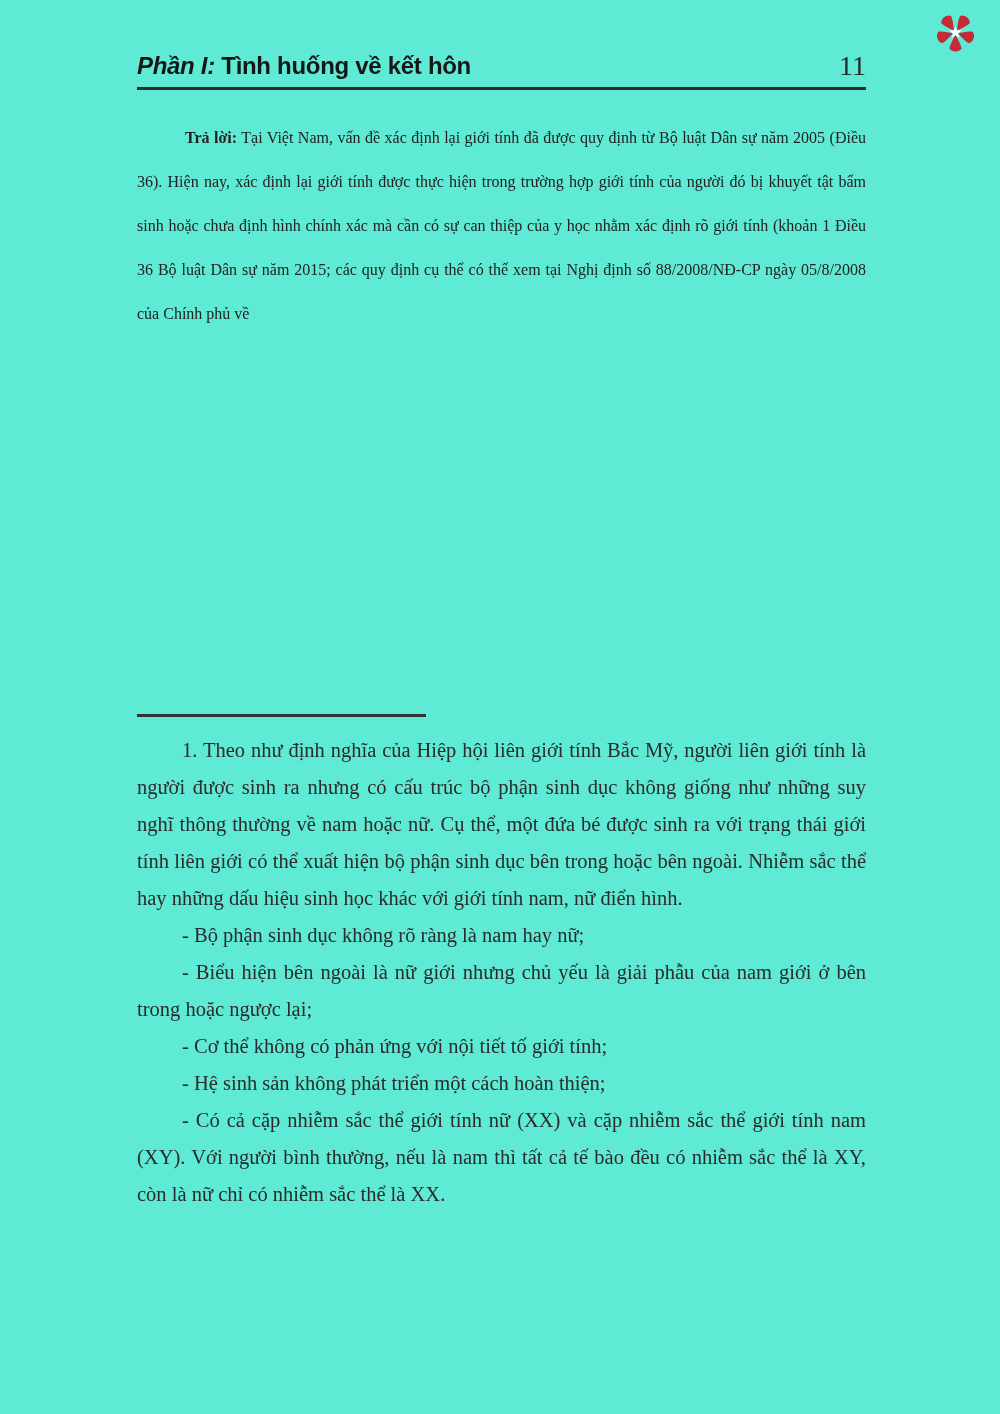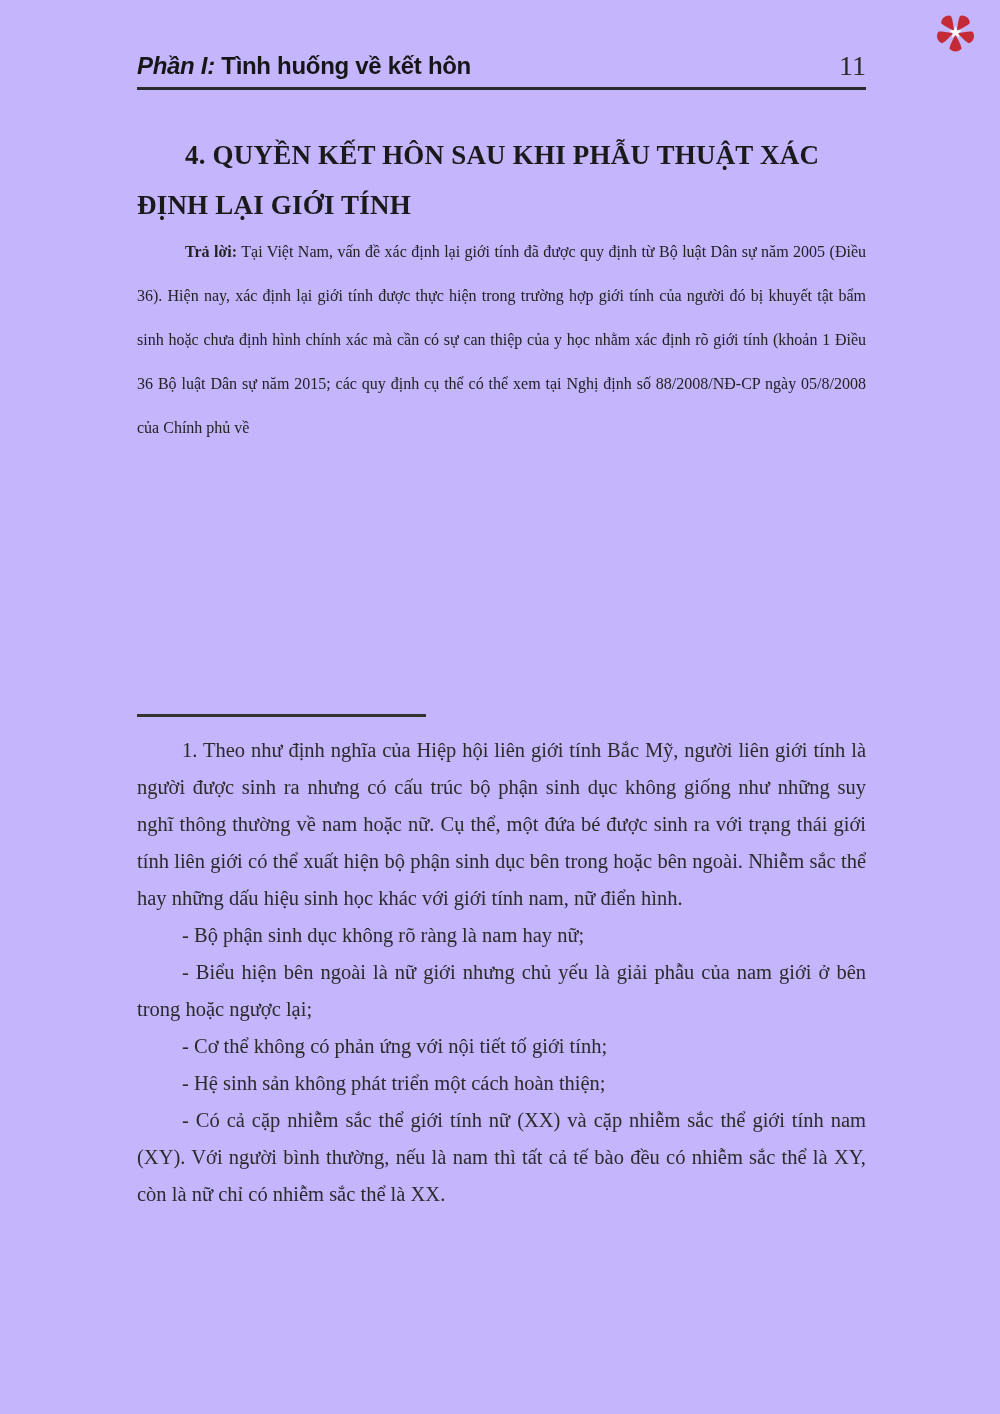--- a/index.html
+++ b/index.html
@@ -4,21 +4,21 @@
 <style>
   html,body { margin:0; padding:0; }
   body {
     width:1000px; height:1414px;
     background:#f2f2f2;
     font-family:"Liberation Serif", serif;
   }
   .page {
     position:relative;
     width:1000px; height:1414px;
-    background:#c4b5fd;
+    background:#5eead4;
     overflow:hidden;
   }
 
   
   .page-header {
     position:absolute; left:137px; top:52px; width:729px;
     display:flex; justify-content:space-between; align-items:flex-end;
     border-bottom:3px solid #2b2b2b;
     padding-bottom:7px;
   }
@@ -99,21 +99,20 @@
   </div>
 
   <div class="page-header">
     <div class="running-title">
       <span class="part">Phần I:</span><span> Tình huống về kết hôn</span>
     </div>
     <div class="folio">11</div>
   </div>
 
   <div class="content">
-    <h1 class="article-title">4. QUYỀN KẾT HÔN SAU KHI PHẪU THUẬT XÁC ĐỊNH LẠI GIỚI TÍNH</h1>
 
 
     <p class="answer"><span class="lead">Trả lời:</span><span> Tại Việt Nam, vấn đề xác định lại giới tính đã được quy định từ Bộ luật Dân sự năm 2005 (Điều 36). Hiện nay, xác định lại giới tính được thực hiện trong trường hợp giới tính của người đó bị khuyết tật bẩm sinh hoặc chưa định hình chính xác mà cần có sự can thiệp của y học nhằm xác định rõ giới tính (khoản 1 Điều 36 Bộ luật Dân sự năm 2015; các quy định cụ thể có thể xem tại Nghị định số 88/2008/NĐ-CP ngày 05/8/2008 của Chính phủ về</span></p>
   </div>
 
   <div class="footnote">
     <div class="footnote-separator"></div>
     <p>1. Theo như định nghĩa của Hiệp hội liên giới tính Bắc Mỹ, người liên giới tính là người được sinh ra nhưng có cấu trúc bộ phận sinh dục không giống như những suy nghĩ thông thường về nam hoặc nữ. Cụ thể, một đứa bé được sinh ra với trạng thái giới tính liên giới có thể xuất hiện bộ phận sinh dục bên trong hoặc bên ngoài. Nhiễm sắc thể hay những dấu hiệu sinh học khác với giới tính nam, nữ điển hình.</p>
     <p>- Bộ phận sinh dục không rõ ràng là nam hay nữ;</p>
     <p>- Biểu hiện bên ngoài là nữ giới nhưng chủ yếu là giải phẫu của nam giới ở bên trong hoặc ngược lại;</p>

